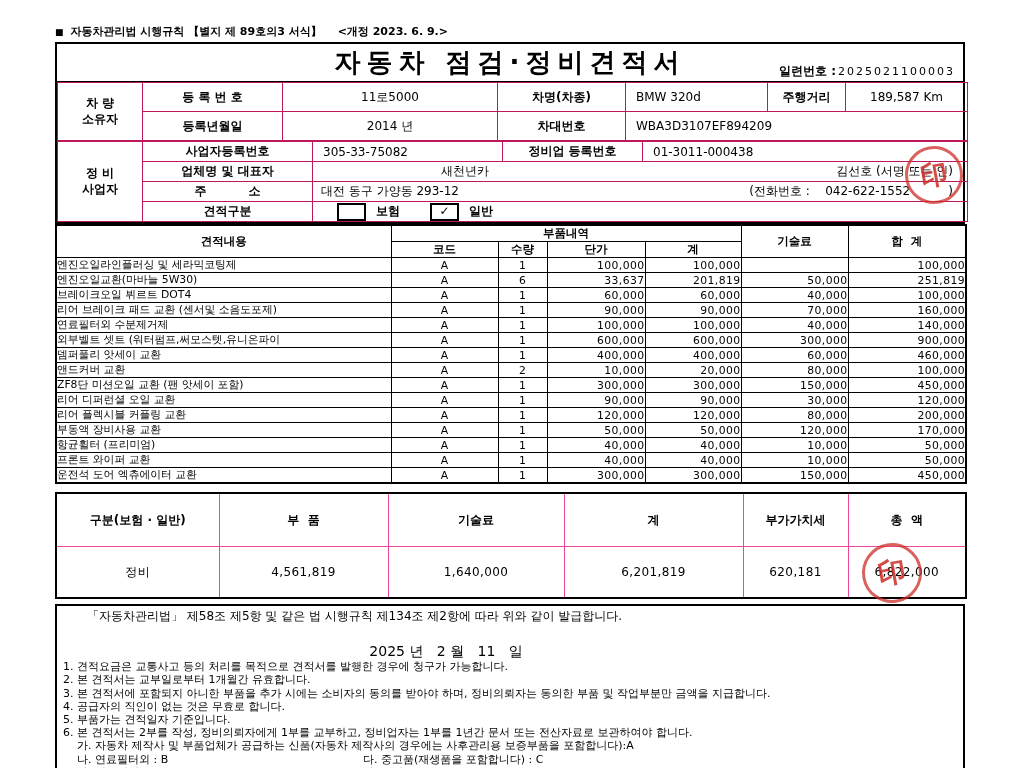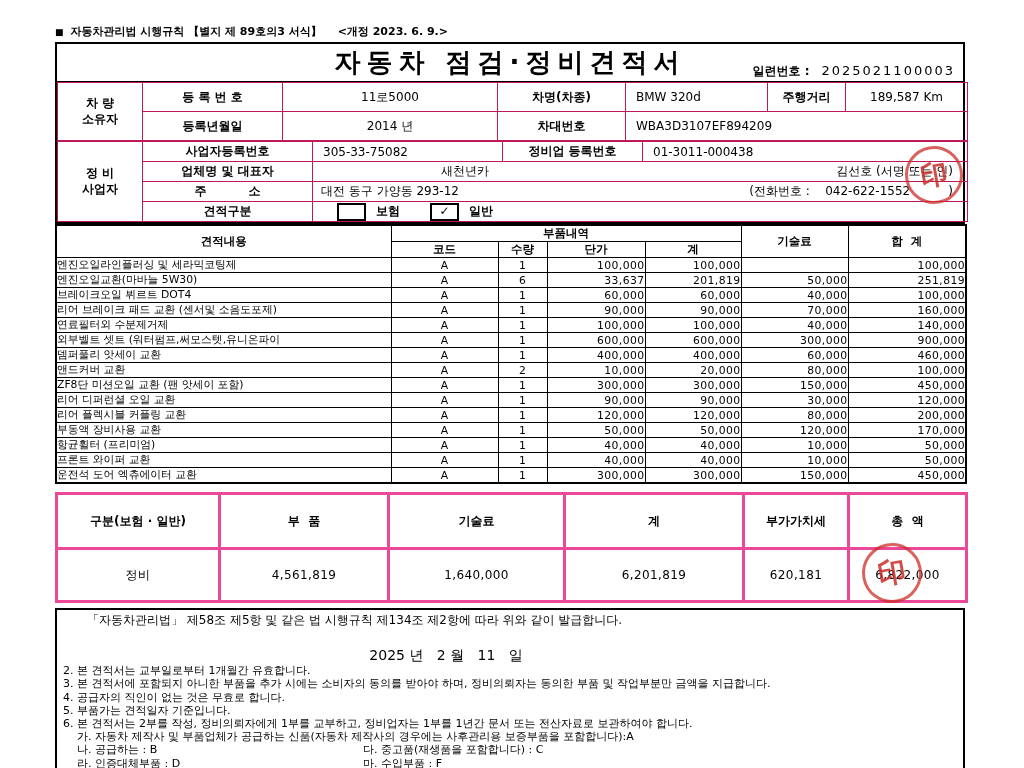--- a/index.html
+++ b/index.html
@@ -7,21 +7,21 @@
   .sheet{position:absolute;left:55px;top:24px;width:910px;}
 
   .notice{font-size:11px;font-weight:bold;margin-bottom:3px;display:flex;align-items:center;white-space:pre;}
   .notice .sq{font-size:9px;margin-right:7px;}
   .notice .rev{margin-left:16px;font-weight:bold;}
 
   .frame{border:2px solid #000;}
   .titlebar{position:relative;height:37px;border-bottom:1px solid #000;}
   .doc-title{text-align:center;font-size:26px;font-weight:bold;letter-spacing:6px;line-height:36px;}
   .serial{position:absolute;right:8px;bottom:1px;font-size:12px;font-weight:bold;}
-  .serial .serial-value{margin-left:12px;letter-spacing:2px;font-size:13px;font-weight:normal;}
+  .serial .serial-value{margin-left:2px;letter-spacing:2px;font-size:11px;font-weight:normal;}
 
   table{border-collapse:collapse;width:100%;table-layout:fixed;}
   .info td{border:1px solid #be185d;font-size:12px;overflow:hidden;padding:0;}
   .info .lbl{font-weight:bold;text-align:center;white-space:pre;}
   .info .val{text-align:center;margin-left:46px;}
   .info .val-left{text-align:left;padding-left:10px;}
   .section{font-weight:bold;text-align:center;white-space:pre-line;font-size:12.5px;line-height:1.3;}
   .owner-t tr td{height:28px;}
   .shop-t tr td{height:19px;}
   .flexcell{display:flex;align-items:center;width:100%;}
@@ -37,21 +37,21 @@
 
   .items{border:2px solid #000;}
   .items th,.items td{border:1px solid #000;padding:0;overflow:hidden;}
   .items th{font-size:11.5px;height:14px;font-weight:bold;}
   .items td{font-size:10.8px;height:14px;}
   .c-name{text-align:left;padding-left:10px;white-space:nowrap;}
   .c-code,.c-qty{text-align:center;}
   .c-num{text-align:right;padding-right:10px;letter-spacing:.4px;}
 
   .summary{border:2px solid #000;margin-top:8px;}
-  .summary th,.summary td{border:3px solid #ec4899;padding:16px;}
+  .summary th,.summary td{border:1px solid #ec4899;padding:16px;}
   .summary th{font-size:12px;height:20px;white-space:pre;}
   .summary td{font-size:12px;height:18px;text-align:center;letter-spacing:.4px;}
 
   .legal{border:2px solid #000;margin-top:5px;padding:3px 6px 4px 6px;font-size:11px;line-height:1.2;}
   .decl1{font-size:12px;padding-left:24px;}
   .decl-date{font-size:14px;text-align:center;padding-right:128px;white-space:pre;margin-top:20px;}
   .decl-sign{display:flex;font-size:12px;margin-bottom:2px;}
   .decl-sign .writer{padding-left:4px;}
   .decl-sign .writer-sign{margin-left:192px;}
   .decl-sign .ceo-grp{margin-left:auto;margin-right:48px;white-space:pre;}
@@ -371,40 +371,41 @@
       <td>620,181</td>
       <td>6,822,000</td>
     </tr>
   </tbody>
     </table>
 
   <div class="legal">
     <div class="decl1">「자동차관리법」 제58조 제5항 및 같은 법 시행규칙 제134조 제2항에 따라 위와 같이 발급합니다.</div>
     <div class="decl-date">2025 년   2 월   11   일</div>
     <div class="notes">
+  <div class="note"><span>1.</span> <span>견적요금은 교통사고 등의 처리를 목적으로 견적서를 발행한 경우에 청구가 가능합니다.</span></div>
 
   <div class="note"><span>2.</span> <span>본 견적서는 교부일로부터 1개월간 유효합니다.</span></div>
 
   <div class="note"><span>3.</span> <span>본 견적서에 포함되지 아니한 부품을 추가 시에는 소비자의 동의를 받아야 하며, 정비의뢰자는  동의한 부품 및 작업부분만 금액을 지급합니다.</span></div>
 
   <div class="note"><span>4.</span> <span>공급자의 직인이 없는 것은 무효로 합니다.</span></div>
 
   <div class="note"><span>5.</span> <span>부품가는 견적일자 기준입니다.</span></div>
 
   <div class="note"><span>6.</span> <span>본 견적서는 2부를 작성, 정비의뢰자에게 1부를 교부하고, 정비업자는 1부를 1년간 문서 또는 전산자료로 보관하여야 합니다.</span></div>
 
 </div>
     <div>
   <div class="sub cols">
     <span class="l">가. 자동차 제작사 및 부품업체가 공급하는 신품(자동차 제작사의 경우에는 사후관리용 보증부품을 포함합니다):A</span>
     <span class="r"></span>
   </div>
 
   <div class="sub cols">
-    <span class="l">나. 공급하는 : B</span>
+    <span class="l">나. 연료필터외 : B</span>
     <span class="r">다. 중고품(재생품을 포함합니다) : C</span>
   </div>
 
   <div class="sub cols">
     <span class="l">라. 인증대체부품 : D</span>
     <span class="r">마. 수입부품 : F</span>
   </div>
 </div>
   </div>
 

